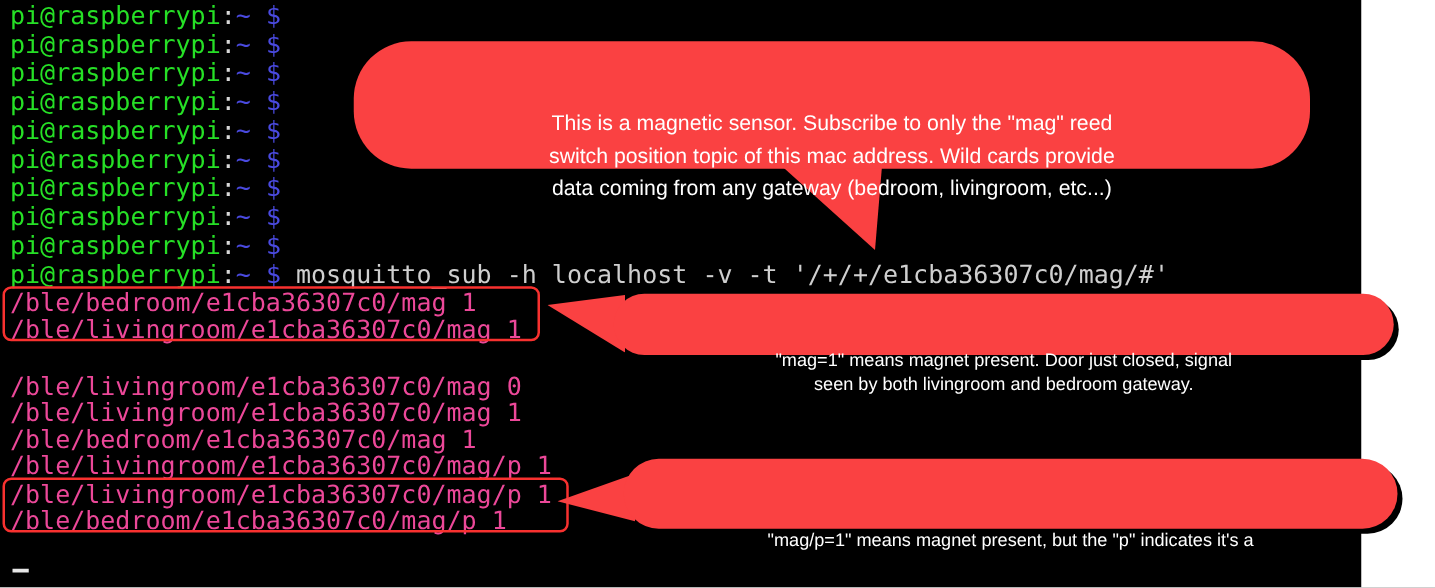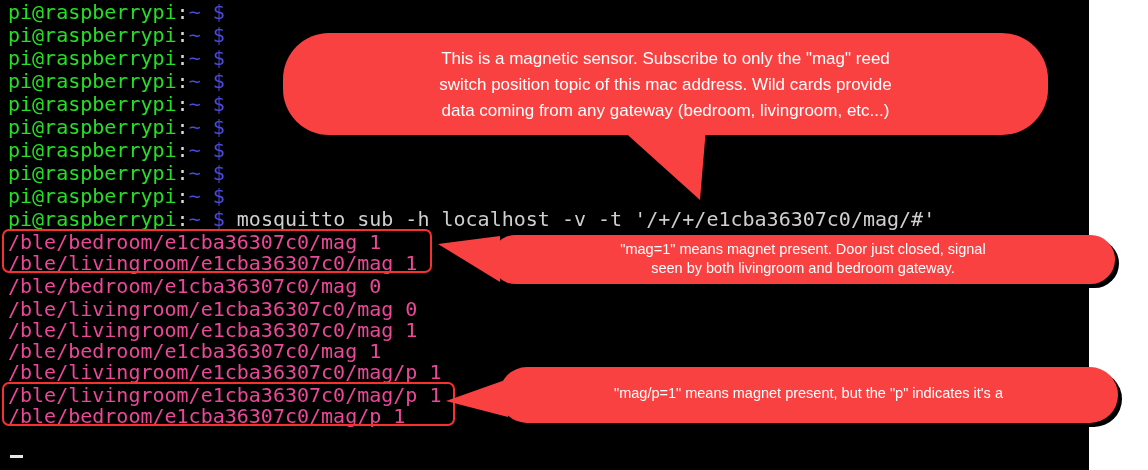--- a/index.html
+++ b/index.html
@@ -69,20 +69,21 @@
     z-index: 5;
   }
   .bubble-shadow {
     position: absolute;
     background: #000000;
     z-index: 4;
   }
   .bubble-text {
     display: block;
     white-space: pre-line;
+    margin-top: 40px;
   }
 
   #bubble-1 {
     left: 283px;
     top: 33px;
     width: 765px;
     height: 102px;
     border-radius: 46px;
     padding-top: 13px;
   }
@@ -169,21 +170,20 @@
     <div class="term-line" style="top:94px"><span class="prompt-user">pi@raspberrypi</span><span class="prompt-colon">:</span><span class="prompt-tilde">~</span><span class="prompt-dollar"> $</span></div>
     <div class="term-line" style="top:117px"><span class="prompt-user">pi@raspberrypi</span><span class="prompt-colon">:</span><span class="prompt-tilde">~</span><span class="prompt-dollar"> $</span></div>
     <div class="term-line" style="top:140px"><span class="prompt-user">pi@raspberrypi</span><span class="prompt-colon">:</span><span class="prompt-tilde">~</span><span class="prompt-dollar"> $</span></div>
     <div class="term-line" style="top:163px"><span class="prompt-user">pi@raspberrypi</span><span class="prompt-colon">:</span><span class="prompt-tilde">~</span><span class="prompt-dollar"> $</span></div>
     <div class="term-line" style="top:186px"><span class="prompt-user">pi@raspberrypi</span><span class="prompt-colon">:</span><span class="prompt-tilde">~</span><span class="prompt-dollar"> $</span></div>
 
     <div class="term-line" style="top:209px"><span class="prompt-user">pi@raspberrypi</span><span class="prompt-colon">:</span><span class="prompt-tilde">~</span><span class="prompt-dollar"> $ </span><span class="cmd-text">mosquitto_sub -h localhost -v -t '/+/+/e1cba36307c0/mag/#'</span></div>
 
     <div class="term-line out-text" style="top:232px">/ble/bedroom/e1cba36307c0/mag 1</div>
     <div class="term-line out-text" style="top:253px">/ble/livingroom/e1cba36307c0/mag 1</div>
-    <div class="term-line out-text" style="top:276px">/ble/bedroom/e1cba36307c0/mag 0</div>
     <div class="term-line out-text" style="top:299px">/ble/livingroom/e1cba36307c0/mag 0</div>
     <div class="term-line out-text" style="top:320px">/ble/livingroom/e1cba36307c0/mag 1</div>
     <div class="term-line out-text" style="top:341px">/ble/bedroom/e1cba36307c0/mag 1</div>
     <div class="term-line out-text" style="top:362px">/ble/livingroom/e1cba36307c0/mag/p 1</div>
     <div class="term-line out-text" style="top:385px">/ble/livingroom/e1cba36307c0/mag/p 1</div>
     <div class="term-line out-text" style="top:406px">/ble/bedroom/e1cba36307c0/mag/p 1</div>
 
     <div class="cursor"></div>
 
     <div class="hl-box" style="left:2px; top:229px; width:430px; height:44px;"></div>

